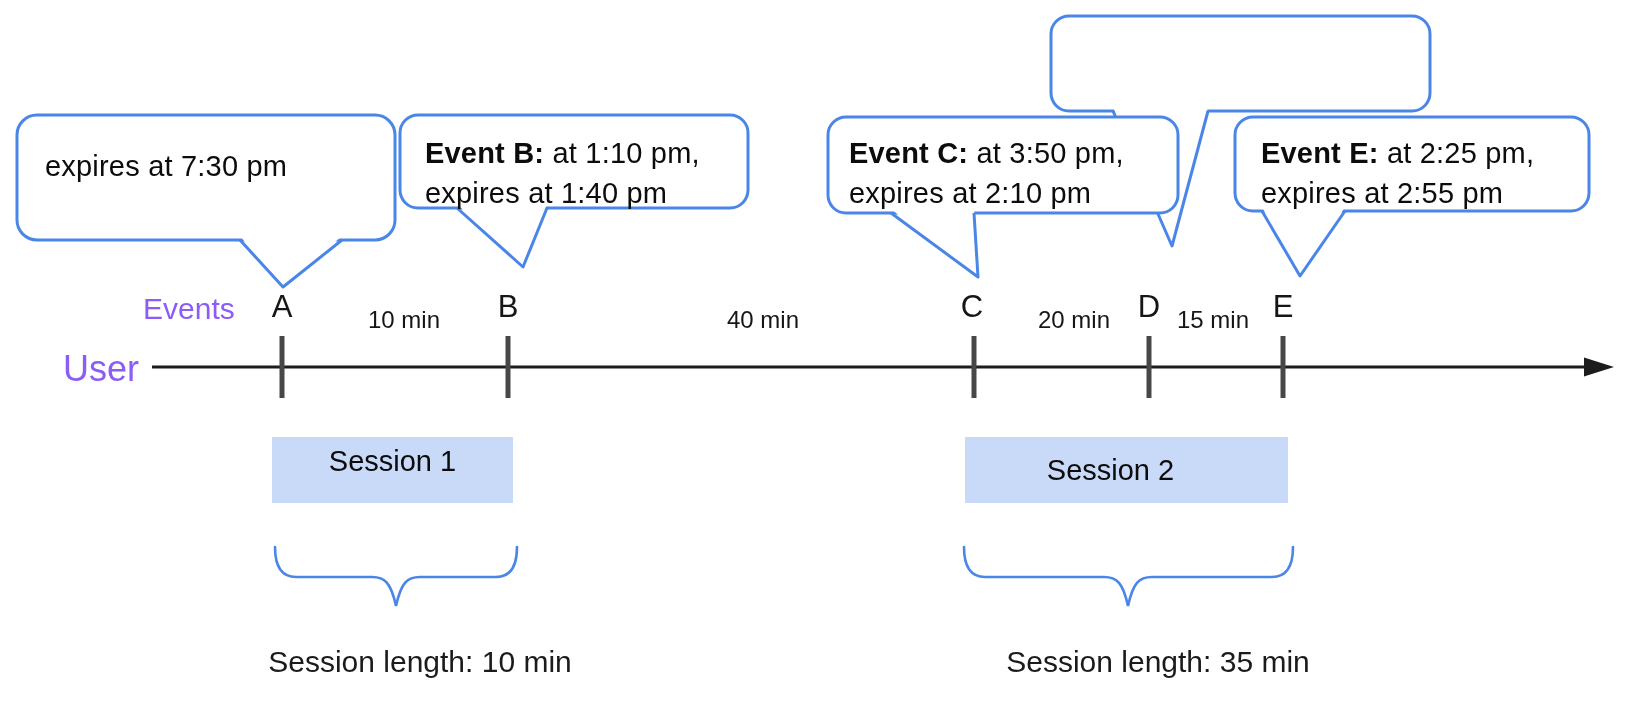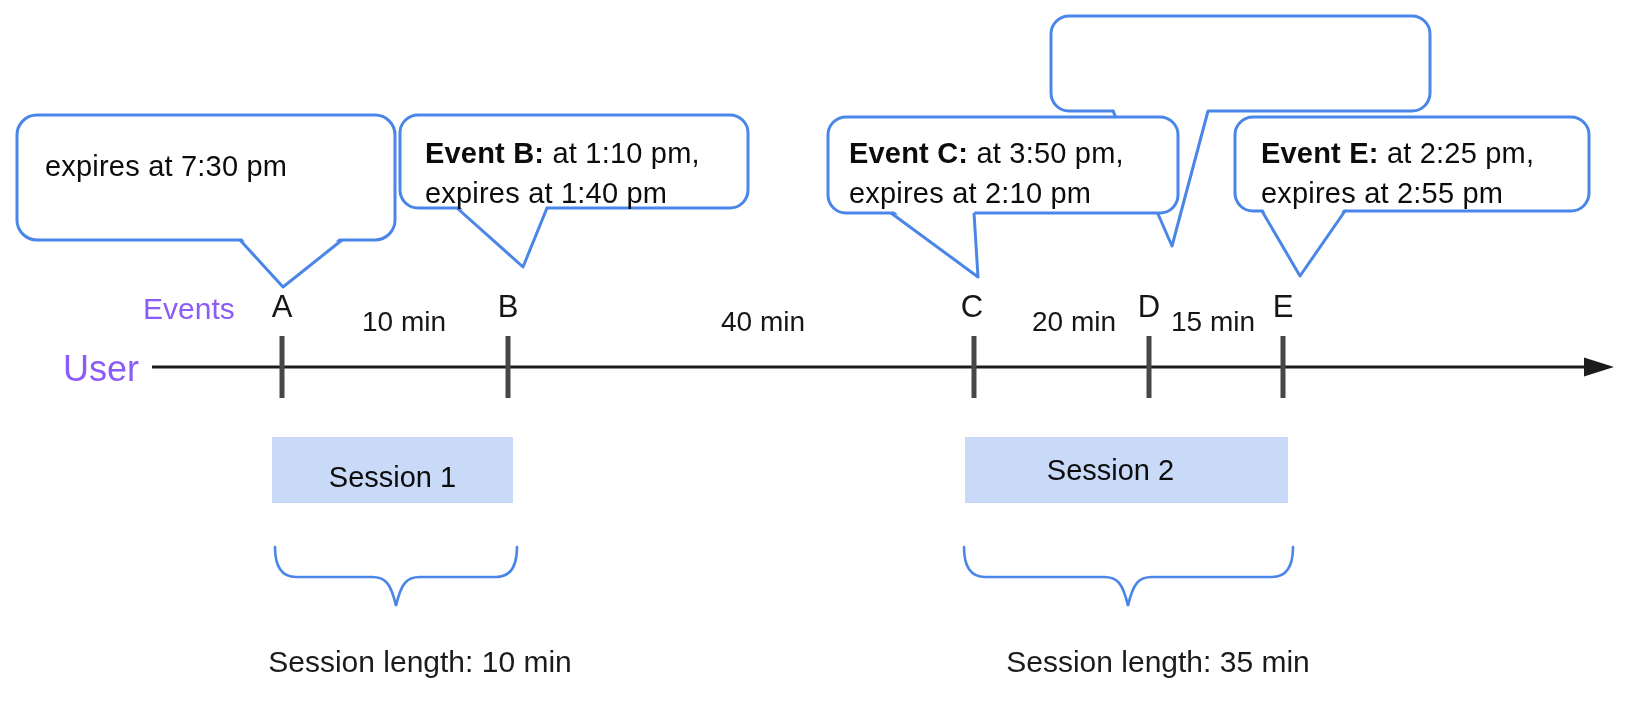--- a/index.html
+++ b/index.html
@@ -22,21 +22,21 @@
   }
   .callout-text b{font-weight:bold;}
   .event-letter{
     position:absolute;
     font-size:31px;
     transform:translateX(-50%);
     color:#161616;
   }
   .interval-label{
     position:absolute;
-    font-size:28px;
+    font-size:24px;
     transform:translateX(-50%);
     color:#161616;
   }
   .axis-label{position:absolute;color:#8b5cf6;}
   .session-label{
     position:absolute;
     display:flex;align-items:center;justify-content:center;
     font-size:29px;color:#0c0c0c;
   }
   .length-label{
@@ -116,19 +116,19 @@
   <div class="event-letter" style="left:508px;top:289px;">B</div>
   <div class="event-letter" style="left:972px;top:289px;">C</div>
   <div class="event-letter" style="left:1149px;top:289px;">D</div>
   <div class="event-letter" style="left:1283px;top:289px;">E</div>
 
   <div class="interval-label" style="left:404px;top:306px;">10 min</div>
   <div class="interval-label" style="left:763px;top:306px;">40 min</div>
   <div class="interval-label" style="left:1074px;top:306px;">20 min</div>
   <div class="interval-label" style="left:1213px;top:306px;">15 min</div>
 
-  <div class="session-label" style="left:272px;top:447px;width:241px;height:60px;">Session 1</div>
+  <div class="session-label" style="left:272px;top:431px;width:241px;height:60px;">Session 1</div>
   <div class="session-label" style="left:965px;top:437px;width:291px;height:66px;">Session 2</div>
 
   <div class="length-label" style="left:420px;top:645px;">Session length: 10 min</div>
   <div class="length-label" style="left:1158px;top:645px;">Session length: 35 min</div>
 
 </div>
 
 </body></html>

